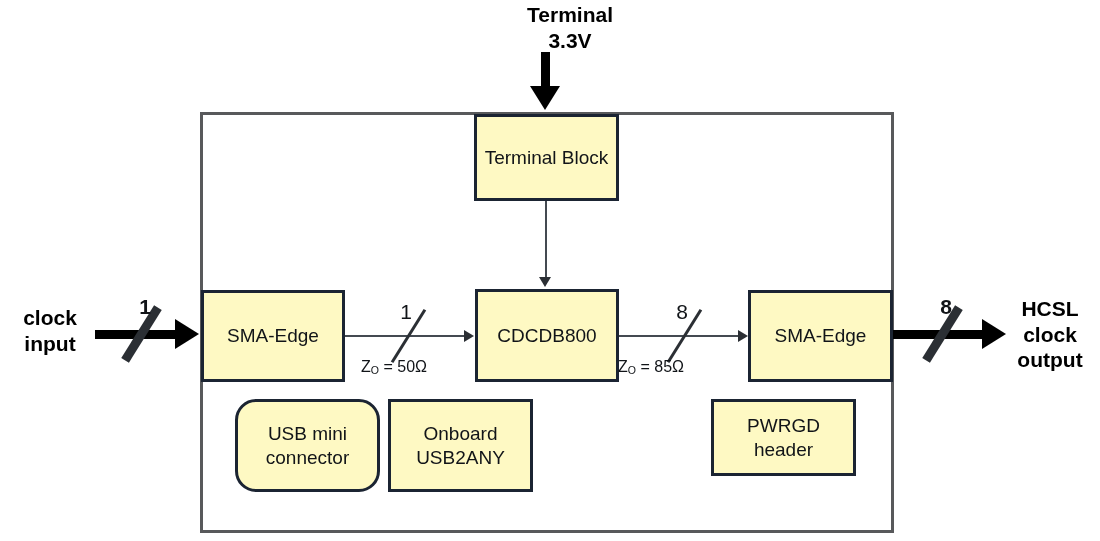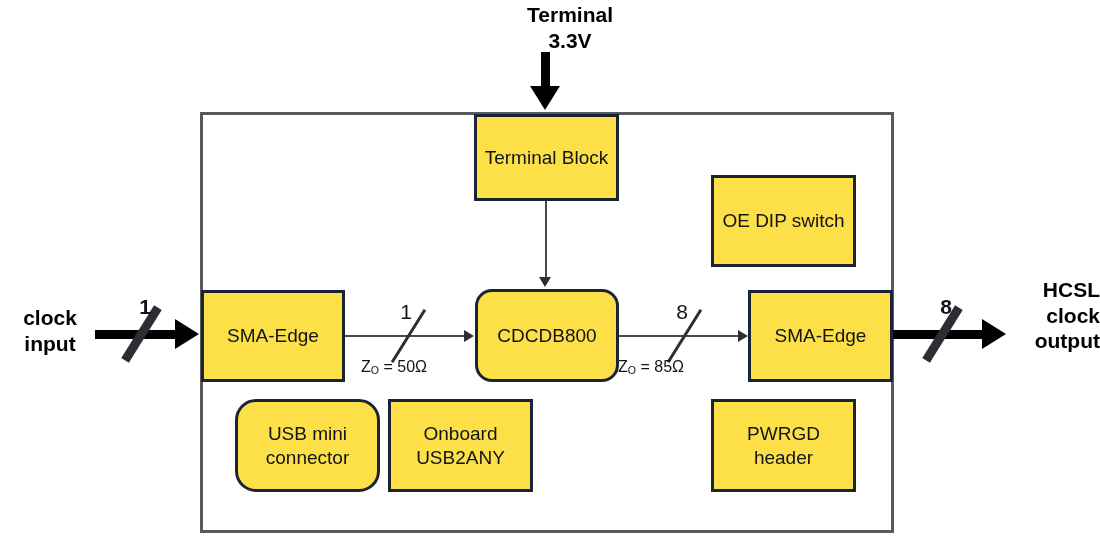--- a/index.html
+++ b/index.html
@@ -24,21 +24,21 @@
     top: 112px;
     width: 694px;
     height: 421px;
     border: 3px solid #58595b;
     background: transparent;
     box-sizing: border-box;
   }
   
   .block {
     position: absolute;
-    background: #fde047;
+    background: #fef9c3;
     border: 3px solid #1b2432;
     box-sizing: border-box;
     display: flex;
     align-items: center;
     justify-content: center;
     text-align: center;
     color: #111418;
     font-size: 19px;
     line-height: 1.25;
     font-family: "Liberation Sans", sans-serif;
@@ -140,21 +140,21 @@
 <body>
 
 <div id="canvas">
 
   <div class="ext-label" style="left:470px; top:2px; width:200px;">Terminal
 3.3V</div>
 
   <div class="ext-label" style="left:0px; top:305px; width:100px;">clock
 input</div>
 
-  <div class="ext-label" style="left:1000px; top:277px; width:100px;text-align:right;">HCSL
+  <div class="ext-label" style="left:1000px; top:296px; width:100px;">HCSL
 clock
 output</div>
 
   <div class="board-outline"></div>
 
   <div class="bold-line-v" style="left:541px; top:52px; height:38px;"></div>
   <div class="arrow-down-bold" style="left:530px; top:86px;"></div>
 
   <div class="bold-line-h" style="left:95px; top:330px; width:85px;"></div>
   <div class="arrow-right-bold" style="left:175px; top:319px;"></div>
@@ -164,42 +164,41 @@
   <div class="bold-line-h" style="left:893px; top:330px; width:95px;"></div>
   <div class="arrow-right-bold" style="left:982px; top:319px;"></div>
   <div class="slash bold" style="left:938px; top:303px;"></div>
   <div class="bus-count bold" style="left:934px; top:295px; width:24px;">8</div>
 
   <div class="block" style="left:474px; top:114px; width:145px; height:87px;">Terminal Block</div>
 
   <div class="line-v" style="left:545px; top:201px; height:78px;"></div>
   <div class="arrow-down-thin" style="left:539px; top:277px;"></div>
 
-  <div class="block" style="left:711px; top:175px; width:145px; height:92px;">OE DIP switch</div>
 
   <div class="block" style="left:201px; top:290px; width:144px; height:92px;">SMA-Edge</div>
 
   <div class="line-h" style="left:345px; top:335px; width:122px;"></div>
   <div class="arrow-right-thin" style="left:464px; top:330px;"></div>
   <div class="slash thin" style="left:407px; top:305px;"></div>
   <div class="bus-count" style="left:394px; top:300px; width:24px;">1</div>
   <div class="imp-label" style="left:361px; top:358px;"><span>Z</span><sub>O</sub><span> = 50Ω</span></div>
 
-  <div class="block" style="left:475px; top:289px; width:144px; height:93px;border-radius:17px;">CDCDB800</div>
+  <div class="block" style="left:475px; top:289px; width:144px; height:93px;">CDCDB800</div>
 
   <div class="line-h" style="left:619px; top:335px; width:122px;"></div>
   <div class="arrow-right-thin" style="left:738px; top:330px;"></div>
   <div class="slash thin" style="left:683px; top:305px;"></div>
   <div class="bus-count" style="left:670px; top:300px; width:24px;">8</div>
   <div class="imp-label" style="left:618px; top:358px;"><span>Z</span><sub>O</sub><span> = 85Ω</span></div>
 
   <div class="block" style="left:748px; top:290px; width:145px; height:92px;">SMA-Edge</div>
 
   <div class="block" style="left:235px; top:399px; width:145px; height:93px;border-radius:21px;">USB mini
 connector</div>
 
   <div class="block" style="left:388px; top:399px; width:145px; height:93px;">Onboard
 USB2ANY</div>
 
-  <div class="block" style="left:711px; top:399px; width:145px; height:93px;">PWRGD
+  <div class="block" style="left:711px; top:399px; width:145px; height:77px;">PWRGD
 header</div>
 
 </div>
 
 </body></html>

